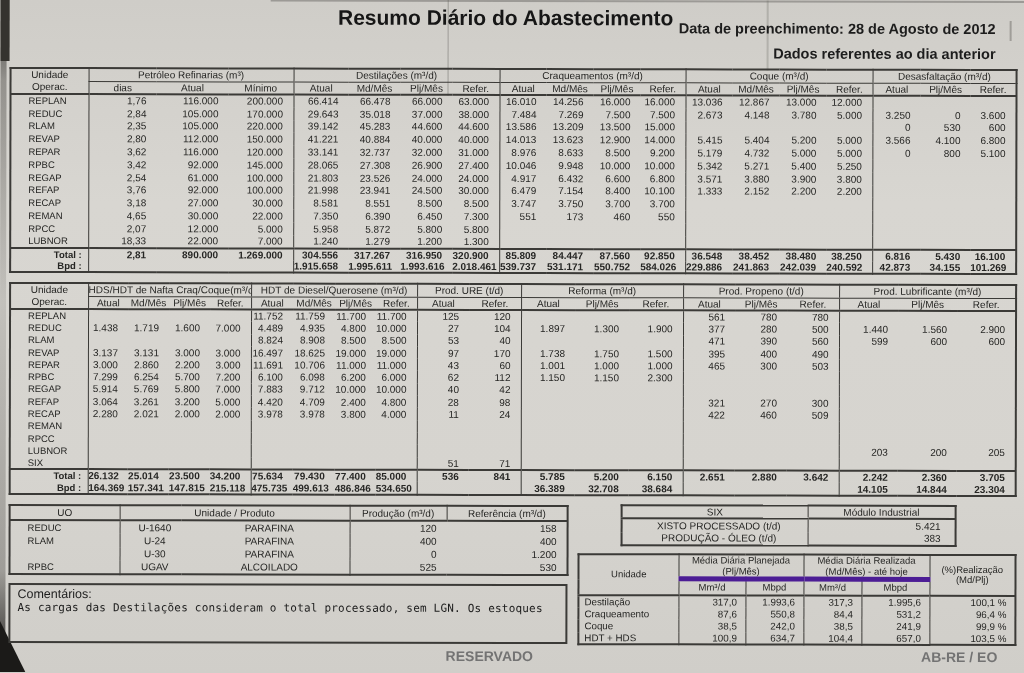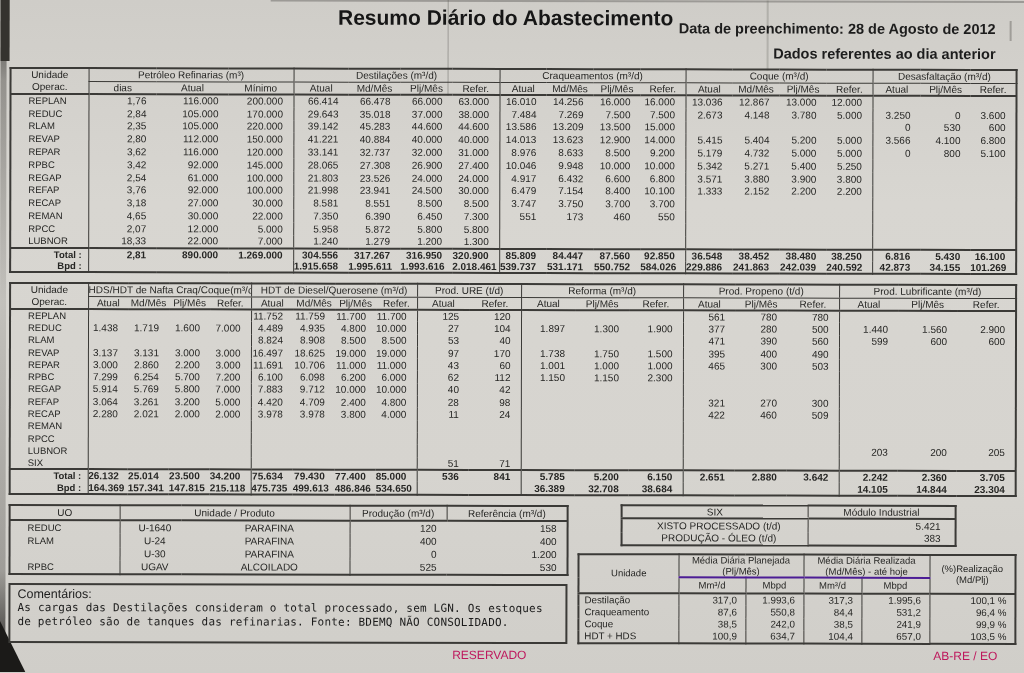--- a/index.html
+++ b/index.html
@@ -52,34 +52,34 @@
   #products { left:9px; top:505px; width:558px; }
   #products th { height:15px; border-bottom:2px solid #3b3a37; }
   #products td { height:13.4px; }
   #six { left:621px; top:504px; width:334px; }
   #six th { height:13px; border-bottom:2px solid #3b3a37; }
   #six td { height:13.5px; }
   #six td.num { padding-right:14px; }
 
   #summary { left:578px; top:553px; width:437px; }
   #summary th { font-size:9.5px; line-height:10.5px; }
-  #summary .s-group { border-bottom:2px solid #4c1d95; height:23px; }
+  #summary .s-group { border-bottom:5px solid #4c1d95; height:23px; }
   #summary .s-unit  { border-bottom:2px solid #3b3a37; }
   #summary .s-pct   { border-bottom:2px solid #3b3a37; }
   #summary .chead   { height:16px; }
   #summary td { height:12.4px; font-size:9.8px; }
   #summary td.num { padding-right:8px; }
 
   .comments { position:absolute; left:9px; top:584px; width:559px; height:60px;
     border:2px solid #3b3a37; padding:2px 7px; }
   .comments .label { font-size:12.5px; color:#1e1e1e; }
   .comments .line { font-family:"DejaVu Sans Mono", monospace; font-size:11px;
     line-height:13.5px; color:#1b1b1b; letter-spacing:0.2px; white-space:nowrap; }
 
-  .foot { position:absolute; top:648px; font-size:12px; font-weight:normal; color:#be185d; }
+  .foot { position:absolute; top:648px; font-size:14px; font-weight:bold; color:#737373; }
   .foot-reservado { left:360px; width:260px; text-align:center; }
   .foot-abre { left:860px; width:138px; text-align:right; }
 </style>
 </head>
 <body>
 
 <div class="sheet">
 
   <div class="edge-left"></div>
   <div class="corner-tl"></div>
@@ -977,19 +977,18 @@
           <td class="num sep">104,4</td>
           <td class="num sep">657,0</td>
           <td class="num sep">103,5 %</td>
         </tr>
       </tbody>
   </table>
 
   <div class="comments">
     <div class="label">Comentários:</div>
     <div class="line">As cargas das Destilações consideram o total processado, sem LGN. Os estoques</div>
-    <div class="line">de petróleo são de tanques das refinarias. Fonte: BDEMQ NÃO CONSOLIDADO.</div>
   </div>
 
   <div class="foot foot-reservado">RESERVADO</div>
   <div class="foot foot-abre">AB-RE / EO</div>
 
 </div>
 
 </body></html>

